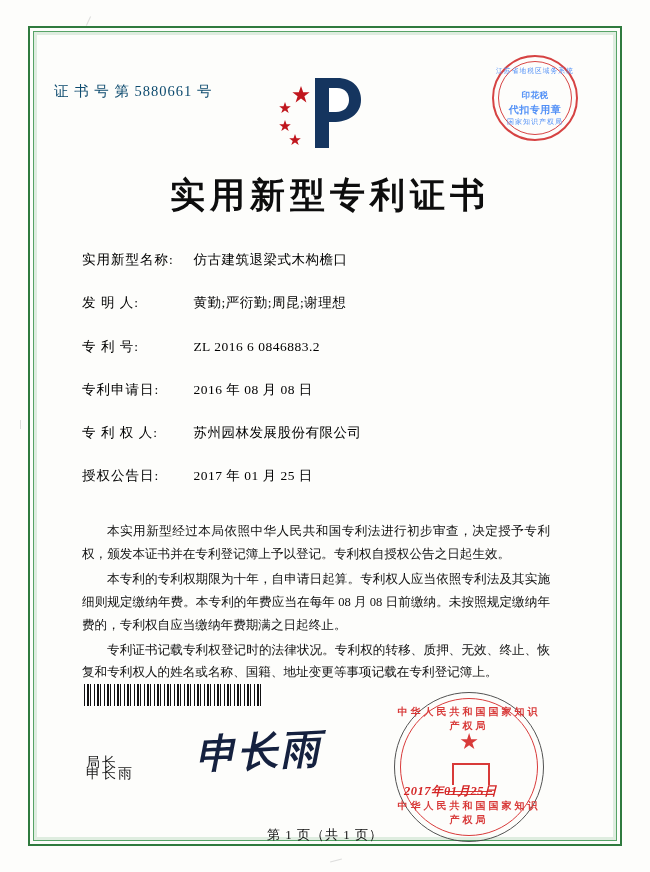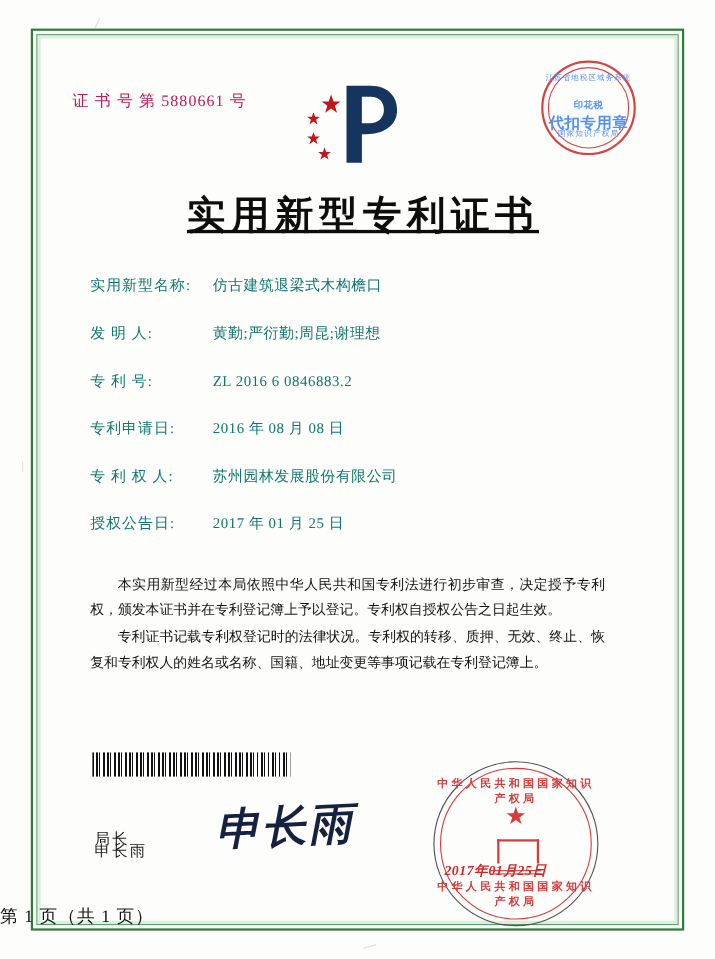--- a/index.html
+++ b/index.html
@@ -44,25 +44,25 @@
     width: 582px;
     height: 808px;
     box-sizing: border-box;
     border: 3px solid rgba(91,168,106,0.18);
     pointer-events: none;
   }
 
   
   .cert-no {
     position: absolute;
-    left: 66px;
+    left: 54px;
     top: 82px;
     font-size: 14.5px;
     letter-spacing: 1px;
-    color: #be185d;
+    color: #0c4a6e;
   }
 
   
   .logo {
     position: absolute;
     left: 271px;
     top: 72px;
     width: 108px;
     height: 80px;
   }
@@ -99,21 +99,21 @@
     left: 0; right: 0; top: 33px;
     text-align: center;
     font-size: 8.5px;
     font-weight: bold;
     letter-spacing: .5px;
   }
   .seal-top .line2 {
     position: absolute;
     left: 0; right: 0; top: 46px;
     text-align: center;
-    font-size: 14px;
+    font-size: 10px;
     font-weight: bold;
     letter-spacing: .5px;
   }
   .seal-top .line3 {
     position: absolute;
     left: 0; right: 0; bottom: 12px;
     text-align: center;
     font-size: 7px;
     letter-spacing: 1px;
   }
@@ -122,34 +122,33 @@
     position: absolute;
     left: 10px;
     right: 0;
     top: 172px;
     text-align: center;
     font-size: 35px;
     font-weight: bold;
     letter-spacing: 5px;
     color: #0d0d0d;
     font-family: "Liberation Serif", "DejaVu Serif", serif;
-    text-decoration: underline;
   }
 
   .fields {
     position: absolute;
     left: 82px;
     top: 250px;
     width: 470px;
   }
   .field-row {
     font-size: 13.5px;
     line-height: 1.5;
     margin-bottom: 23px;
-    color: #0f766e;
+    color: #000000;
     white-space: nowrap;
   }
   .field-label {
     display: inline-block;
     letter-spacing: 1px;
   }
   .field-label.w-name  { min-width: 108px; }
   .field-label.w-wide  { min-width: 108px; }
   .field-value {
     letter-spacing: .5px;
@@ -289,21 +288,22 @@
     color: #d42525;
     letter-spacing: .5px;
     font-weight: bold;
     font-style: italic;
   }
 
   .page-footer {
     position: absolute;
     left: 0; right: 0;
     bottom: 28px;
-    font-size: 16px;
+    text-align: center;
+    font-size: 13px;
     color: #111;
     letter-spacing: 1px;
   }
 
   
   .fiber {
     position: absolute;
     background: rgba(190,190,190,.5);
   }
 </style>
@@ -365,20 +365,21 @@
       <span class="field-value">苏州园林发展股份有限公司</span>
     </div>
     <div class="field-row">
       <span class="field-label w-wide">授权公告日:</span>
       <span class="field-value">2017 年 01 月 25 日</span>
     </div>
   </div>
 
   <div class="body-text">
     <p>本实用新型经过本局依照中华人民共和国专利法进行初步审查，决定授予专利权，颁发本证书并在专利登记簿上予以登记。专利权自授权公告之日起生效。</p>
+    <p>本专利的专利权期限为十年，自申请日起算。专利权人应当依照专利法及其实施细则规定缴纳年费。本专利的年费应当在每年 08 月 08 日前缴纳。未按照规定缴纳年费的，专利权自应当缴纳年费期满之日起终止。</p>
     <p>专利证书记载专利权登记时的法律状况。专利权的转移、质押、无效、终止、恢复和专利权人的姓名或名称、国籍、地址变更等事项记载在专利登记簿上。</p>
   </div>
 
   <div class="barcode"></div>
 
   <div class="sig-label1">局长</div>
   <div class="sig-label2">申长雨</div>
   <div class="sig-script">申长雨</div>
 
   <div class="seal-main">

